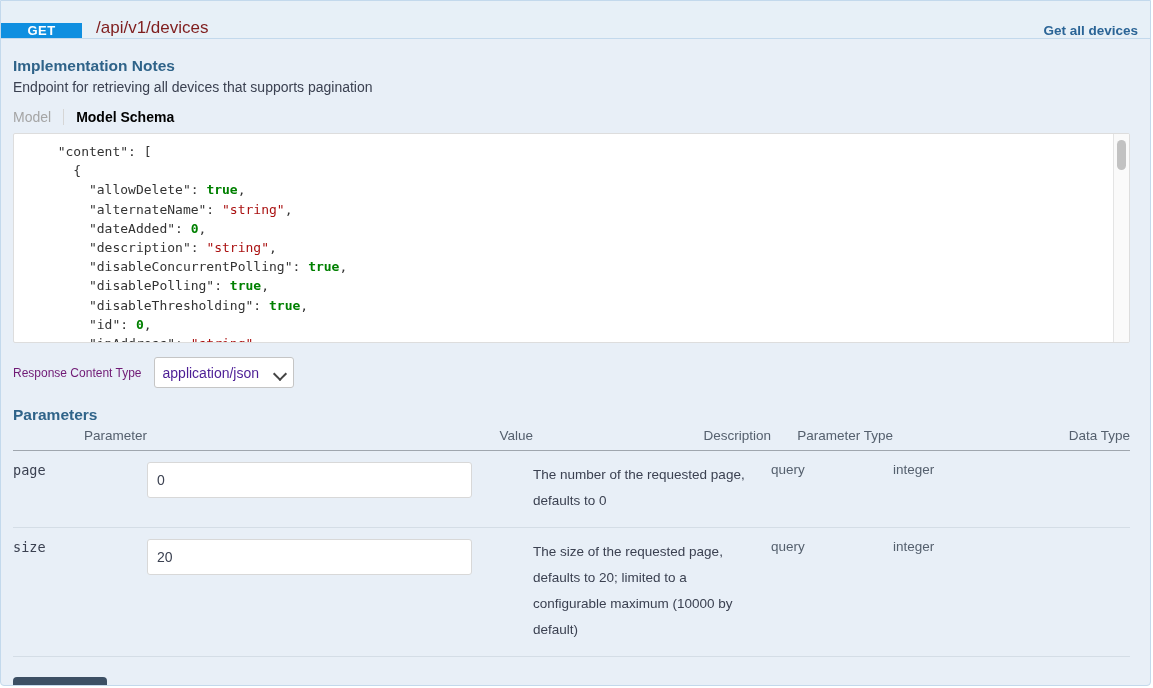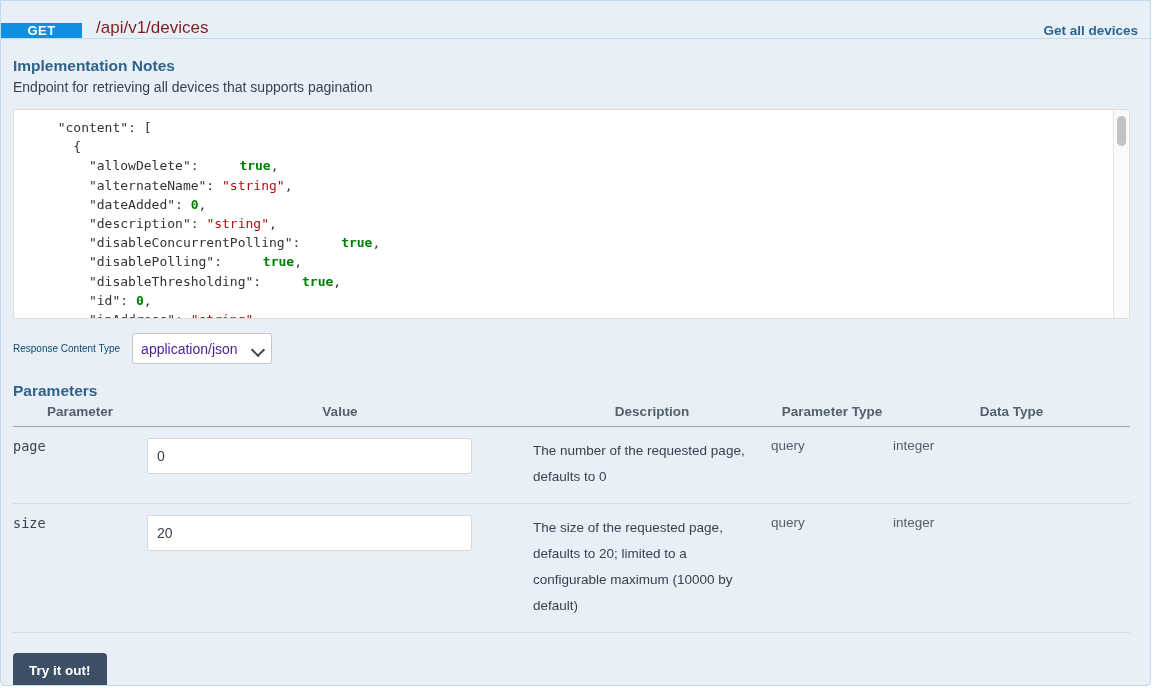--- a/index.html
+++ b/index.html
@@ -121,21 +121,21 @@
   pre.code {
     margin: 0;
     padding: 8px 10px 8px 28px;
     font-family: "DejaVu Sans Mono", "Liberation Mono", monospace;
     font-size: 13px;
     line-height: 19.2px;
     color: #333333;
     white-space: pre;
   }
   .tok-str { color: #aa1111; }
-  .tok-bool { color: #008000; font-weight: bold; margin-left: 33px; }
+  .tok-bool { color: #008000; font-weight: bold; }
   .tok-num { color: #008000; font-weight: bold; }
 
   .code-scrollbar {
     position: absolute;
     top: 0;
     right: 0;
     width: 15px;
     height: 100%;
     background: #fafafa;
     border-left: 1px solid #e4e4e4;
@@ -150,22 +150,22 @@
     border-radius: 5px;
   }
 
   
   .content-type-row {
     display: flex;
     align-items: center;
     margin: 0 0 18px 0;
   }
   .content-type-label {
-    font-size: 10px;
-    color: #0c4a6e;
+    font-size: 12px;
+    color: #701a75;
     margin-right: 12px;
   }
   .content-type-select {
     appearance: none;
     -webkit-appearance: none;
     width: 140px;
     height: 31px;
     padding: 0 24px 0 8px;
     font-family: "Liberation Sans", sans-serif;
     font-size: 14px;
@@ -196,22 +196,22 @@
     font-size: 15.5px;
     font-weight: bold;
     color: #2f6389;
   }
   table.params {
     width: 100%;
     border-collapse: collapse;
     table-layout: fixed;
   }
   table.params th {
-    text-align: center;
-    font-weight: bold;
+    text-align: right;
+    font-weight: normal;
     font-size: 13.5px;
     color: #55606e;
     padding: 0 0 7px 0;
     border-bottom: 1px solid #9fa6ae;
   }
   table.params td {
     vertical-align: top;
     padding: 11px 0 13px 0;
     border-bottom: 1px solid #d4dde6;
     font-size: 13.5px;
@@ -279,20 +279,24 @@
     <div class="op-path">/api/v1/devices</div>
     <div class="op-summary">Get all devices</div>
   </div>
 
   <div class="op-body">
 
     <h4 class="section-title">Implementation Notes</h4>
     <p class="notes-text">Endpoint for retrieving all devices that supports pagination</p>
 
 
+    <div class="model-tabs">
+      <span class="tab">Model</span>
+      <span class="tab active">Model Schema</span>
+    </div>
 
     <div class="code-wrap">
       <pre class="code" id="schema-json">  <span>"content": [</span>
     <span>{</span>
       <span>"allowDelete": </span><span class="tok-bool">true</span><span>,</span>
       <span>"alternateName": </span><span class="tok-str">"string"</span><span>,</span>
       <span>"dateAdded": </span><span class="tok-num">0</span><span>,</span>
       <span>"description": </span><span class="tok-str">"string"</span><span>,</span>
       <span>"disableConcurrentPolling": </span><span class="tok-bool">true</span><span>,</span>
       <span>"disablePolling": </span><span class="tok-bool">true</span><span>,</span>

